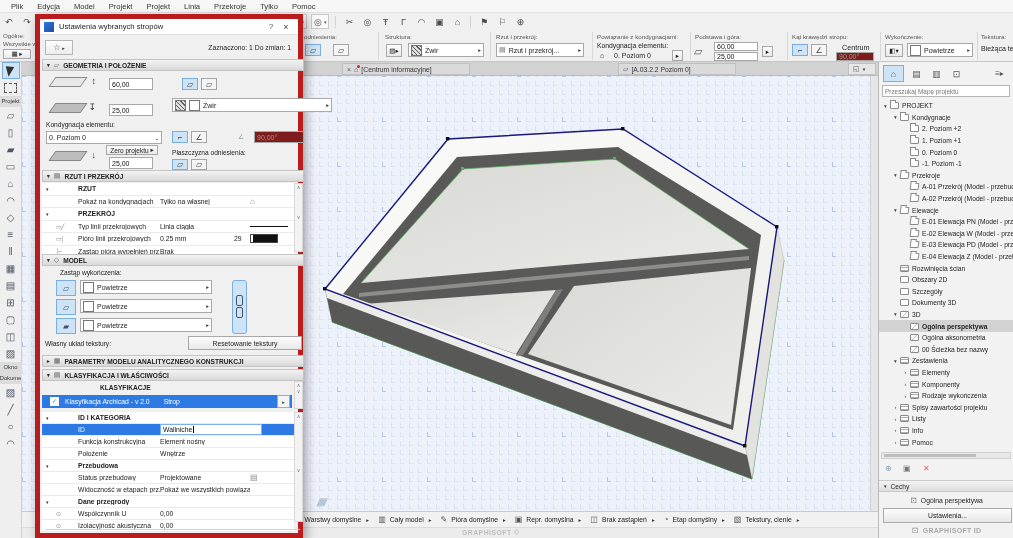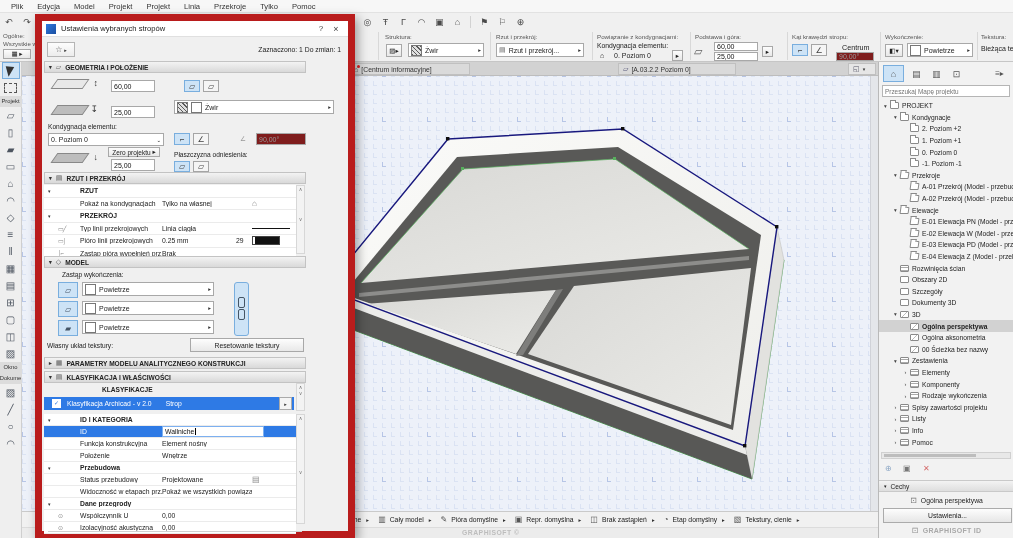--- a/index.html
+++ b/index.html
@@ -57,21 +57,21 @@
   #quickbar{left:22px;top:511px;width:856px;height:16px;background:#f1f1f1;border-top:1px solid #cacaca;display:flex;align-items:center;box-sizing:border-box;padding-left:258px;overflow:hidden}
   .qlead{font-size:6px;color:#333;margin-right:4px}
   .qdiv{width:1px;height:10px;background:#d5d5d5;margin-right:5px}
   .qitem{display:flex;align-items:center;margin-right:9px;white-space:nowrap}
   .qico{font-size:8px;color:#555;margin-right:4px}
   .qlab{font-size:6.8px;color:#222}
   .qitem::after{content:"▸";font-size:5.5px;color:#333;margin-left:5px}
   #bottomstrip{left:22px;top:527px;width:856px;height:11px;background:#ececec;border-top:1px solid #dcdcdc;box-sizing:border-box}
   .watermark{position:absolute;left:440px;top:1px;font-size:6.8px;font-weight:bold;color:#bdbdbd;letter-spacing:.5px}
   
-  #dialog{left:35px;top:14px;width:320px;height:524px;background:#f0f0f0;border:7px solid #b91c1c;box-shadow:3px 4px 10px rgba(0,0,0,.35);box-sizing:border-box;z-index:50}
+  #dialog{left:35px;top:14px;width:268px;height:524px;background:#f0f0f0;border:5px solid #b91c1c;box-shadow:3px 4px 10px rgba(0,0,0,.35);box-sizing:border-box;z-index:50}
   #dtitle{position:absolute;left:0;top:0;width:100%;height:16px;background:#fff;border-bottom:1px solid #e0e0e0;display:flex;align-items:center;box-sizing:border-box;padding:0 4px}
   .dicon{width:10px;height:10px;background:linear-gradient(135deg,#2f7ae0,#1b4fa0);margin-right:5px;flex:none}
   .dtext{font-size:7.6px;color:#222}
   .dhelp{margin-left:auto;width:14px;text-align:center;font-size:8px;color:#444}
   .dclose{width:16px;text-align:center;font-size:9px;color:#444}
   .favbtn{position:absolute;left:5px;top:21px;width:26px;height:13px;border:1px solid #b5b5b5;background:linear-gradient(#fdfdfd,#ececec);display:flex;align-items:center;justify-content:center;font-size:8px;color:#555}
   .favbtn::after{content:"▸";font-size:5px;margin-left:2px;color:#333}
   .selinfo{position:absolute;right:7px;top:25px;font-size:6.8px;color:#222}
   .sh{position:absolute;left:2px;width:262px;height:12px;background:linear-gradient(#f3f3f3,#d9d9d9);border:1px solid #c3c3c3;box-sizing:border-box;display:flex;align-items:center;font-size:6.6px;font-weight:bold;color:#222;padding-left:4px}
   .sh::before{content:"▾";font-size:5.5px;margin-right:4px;color:#333}

